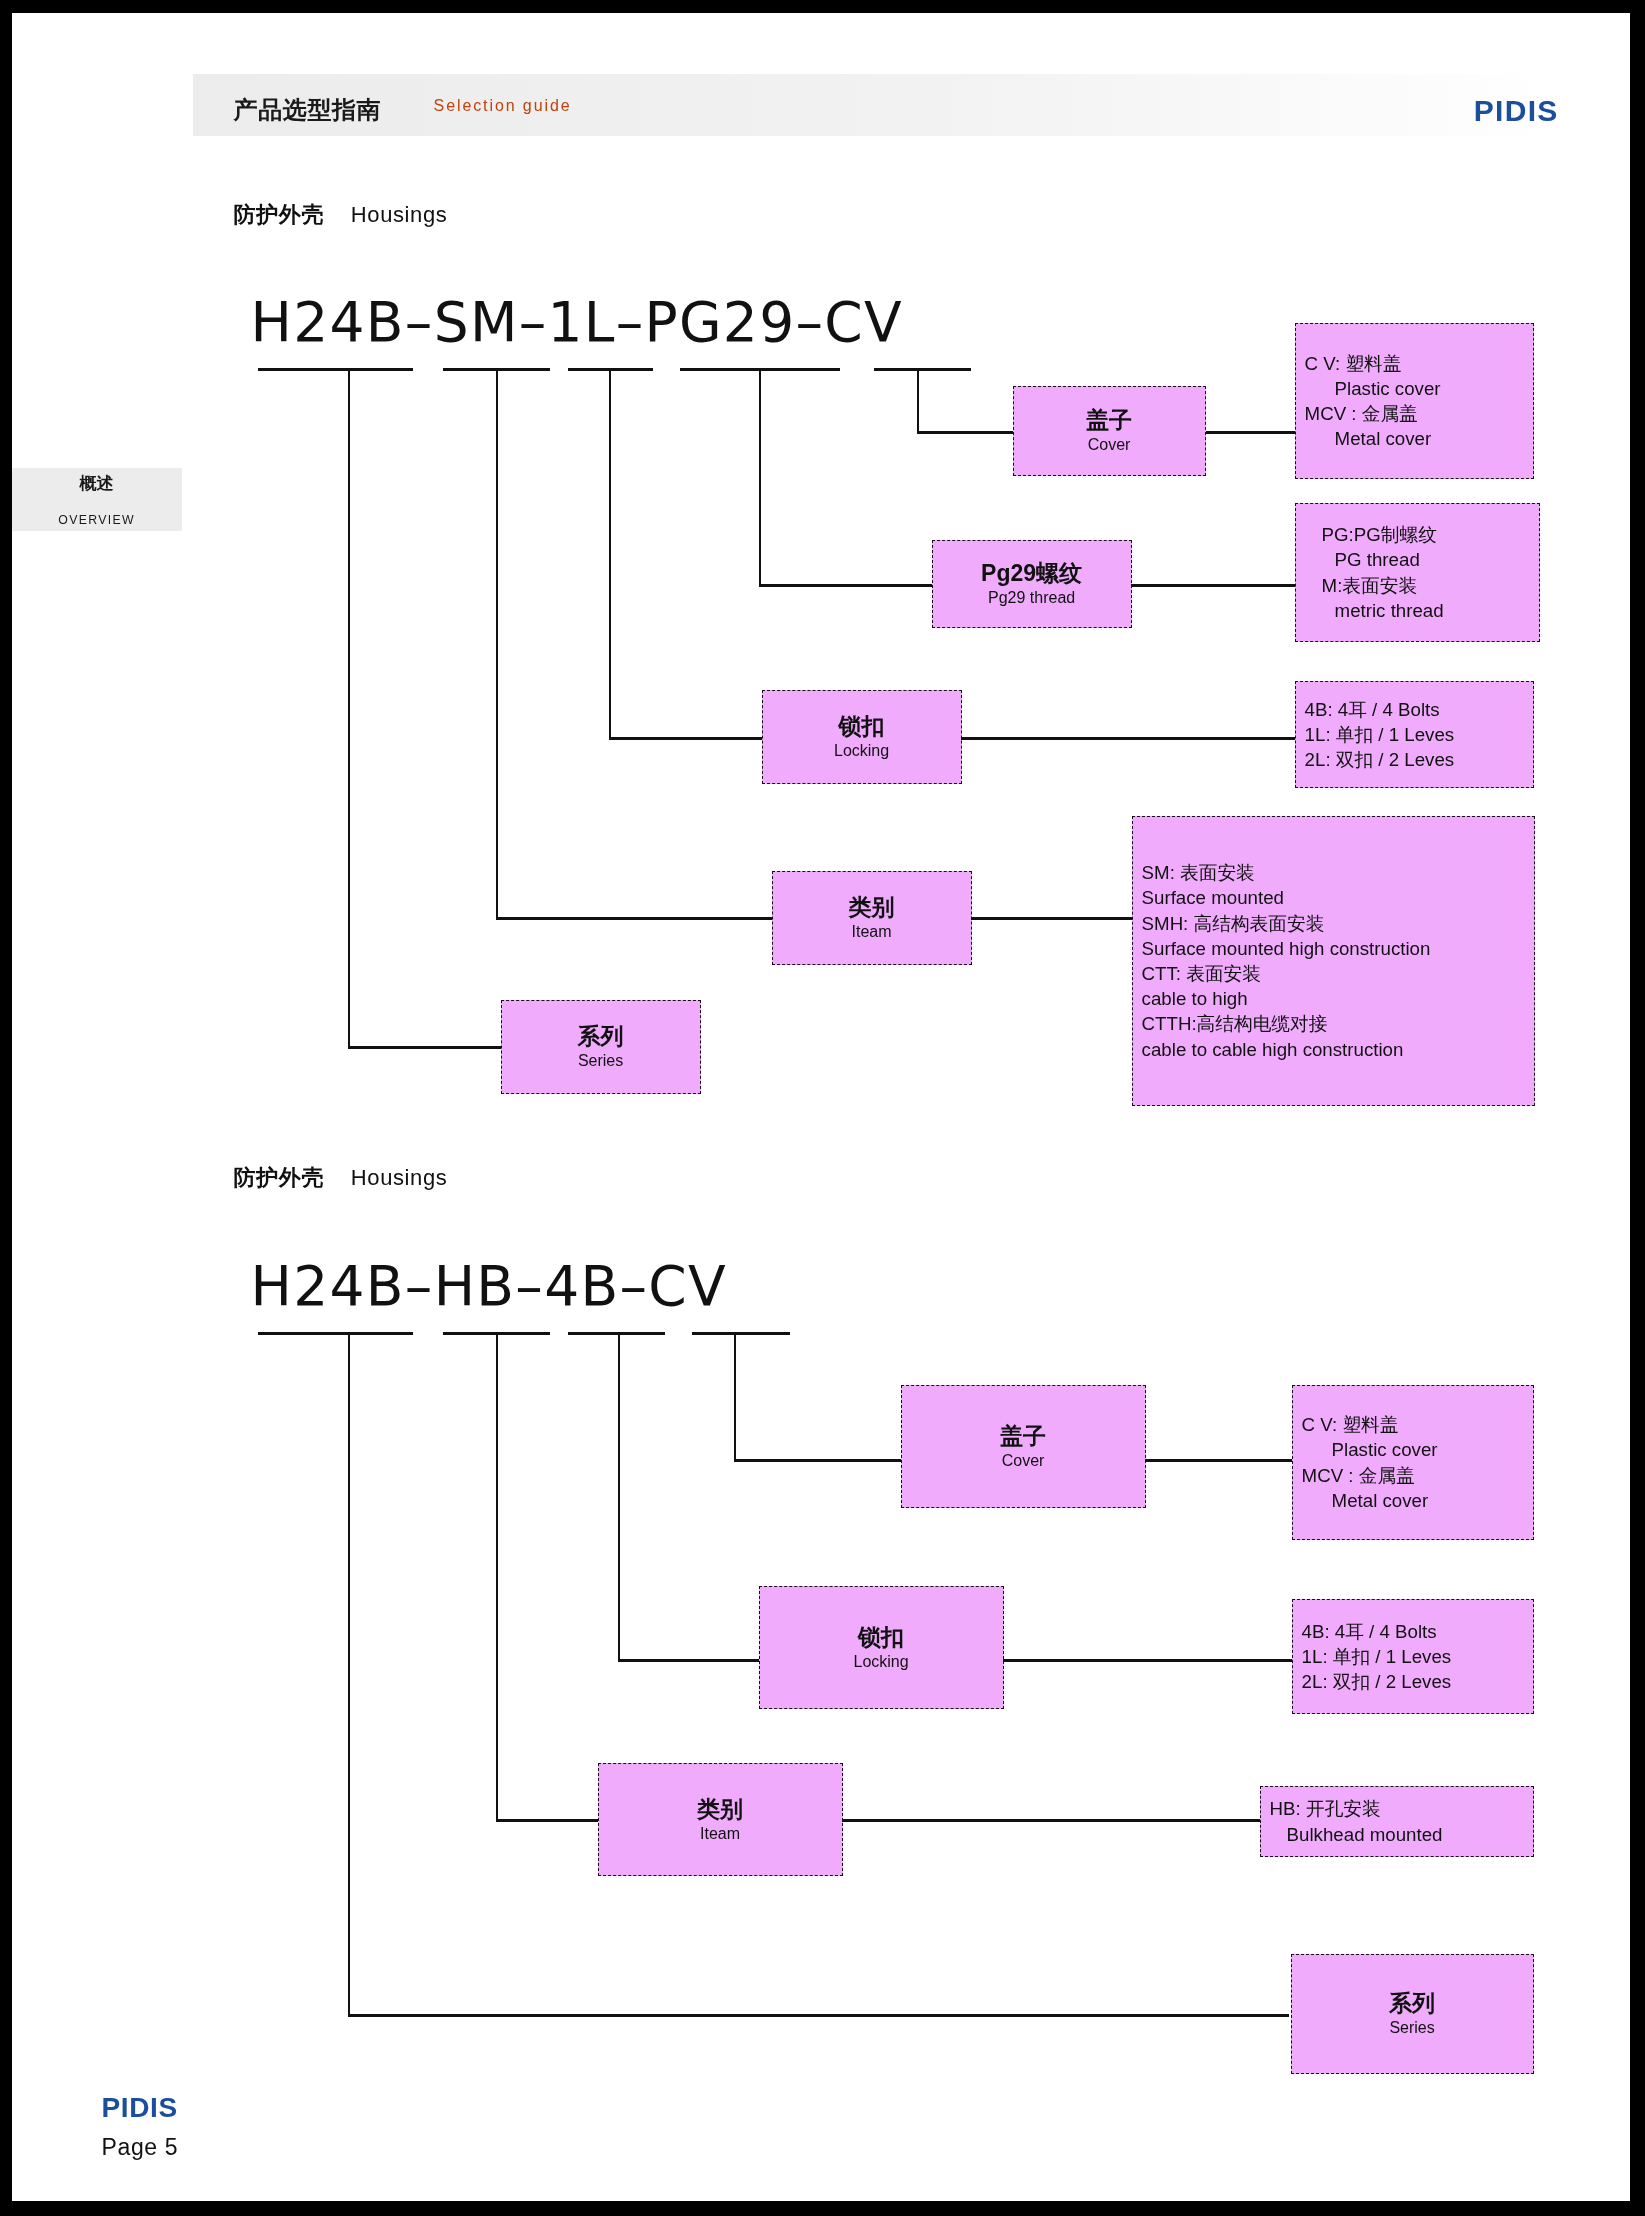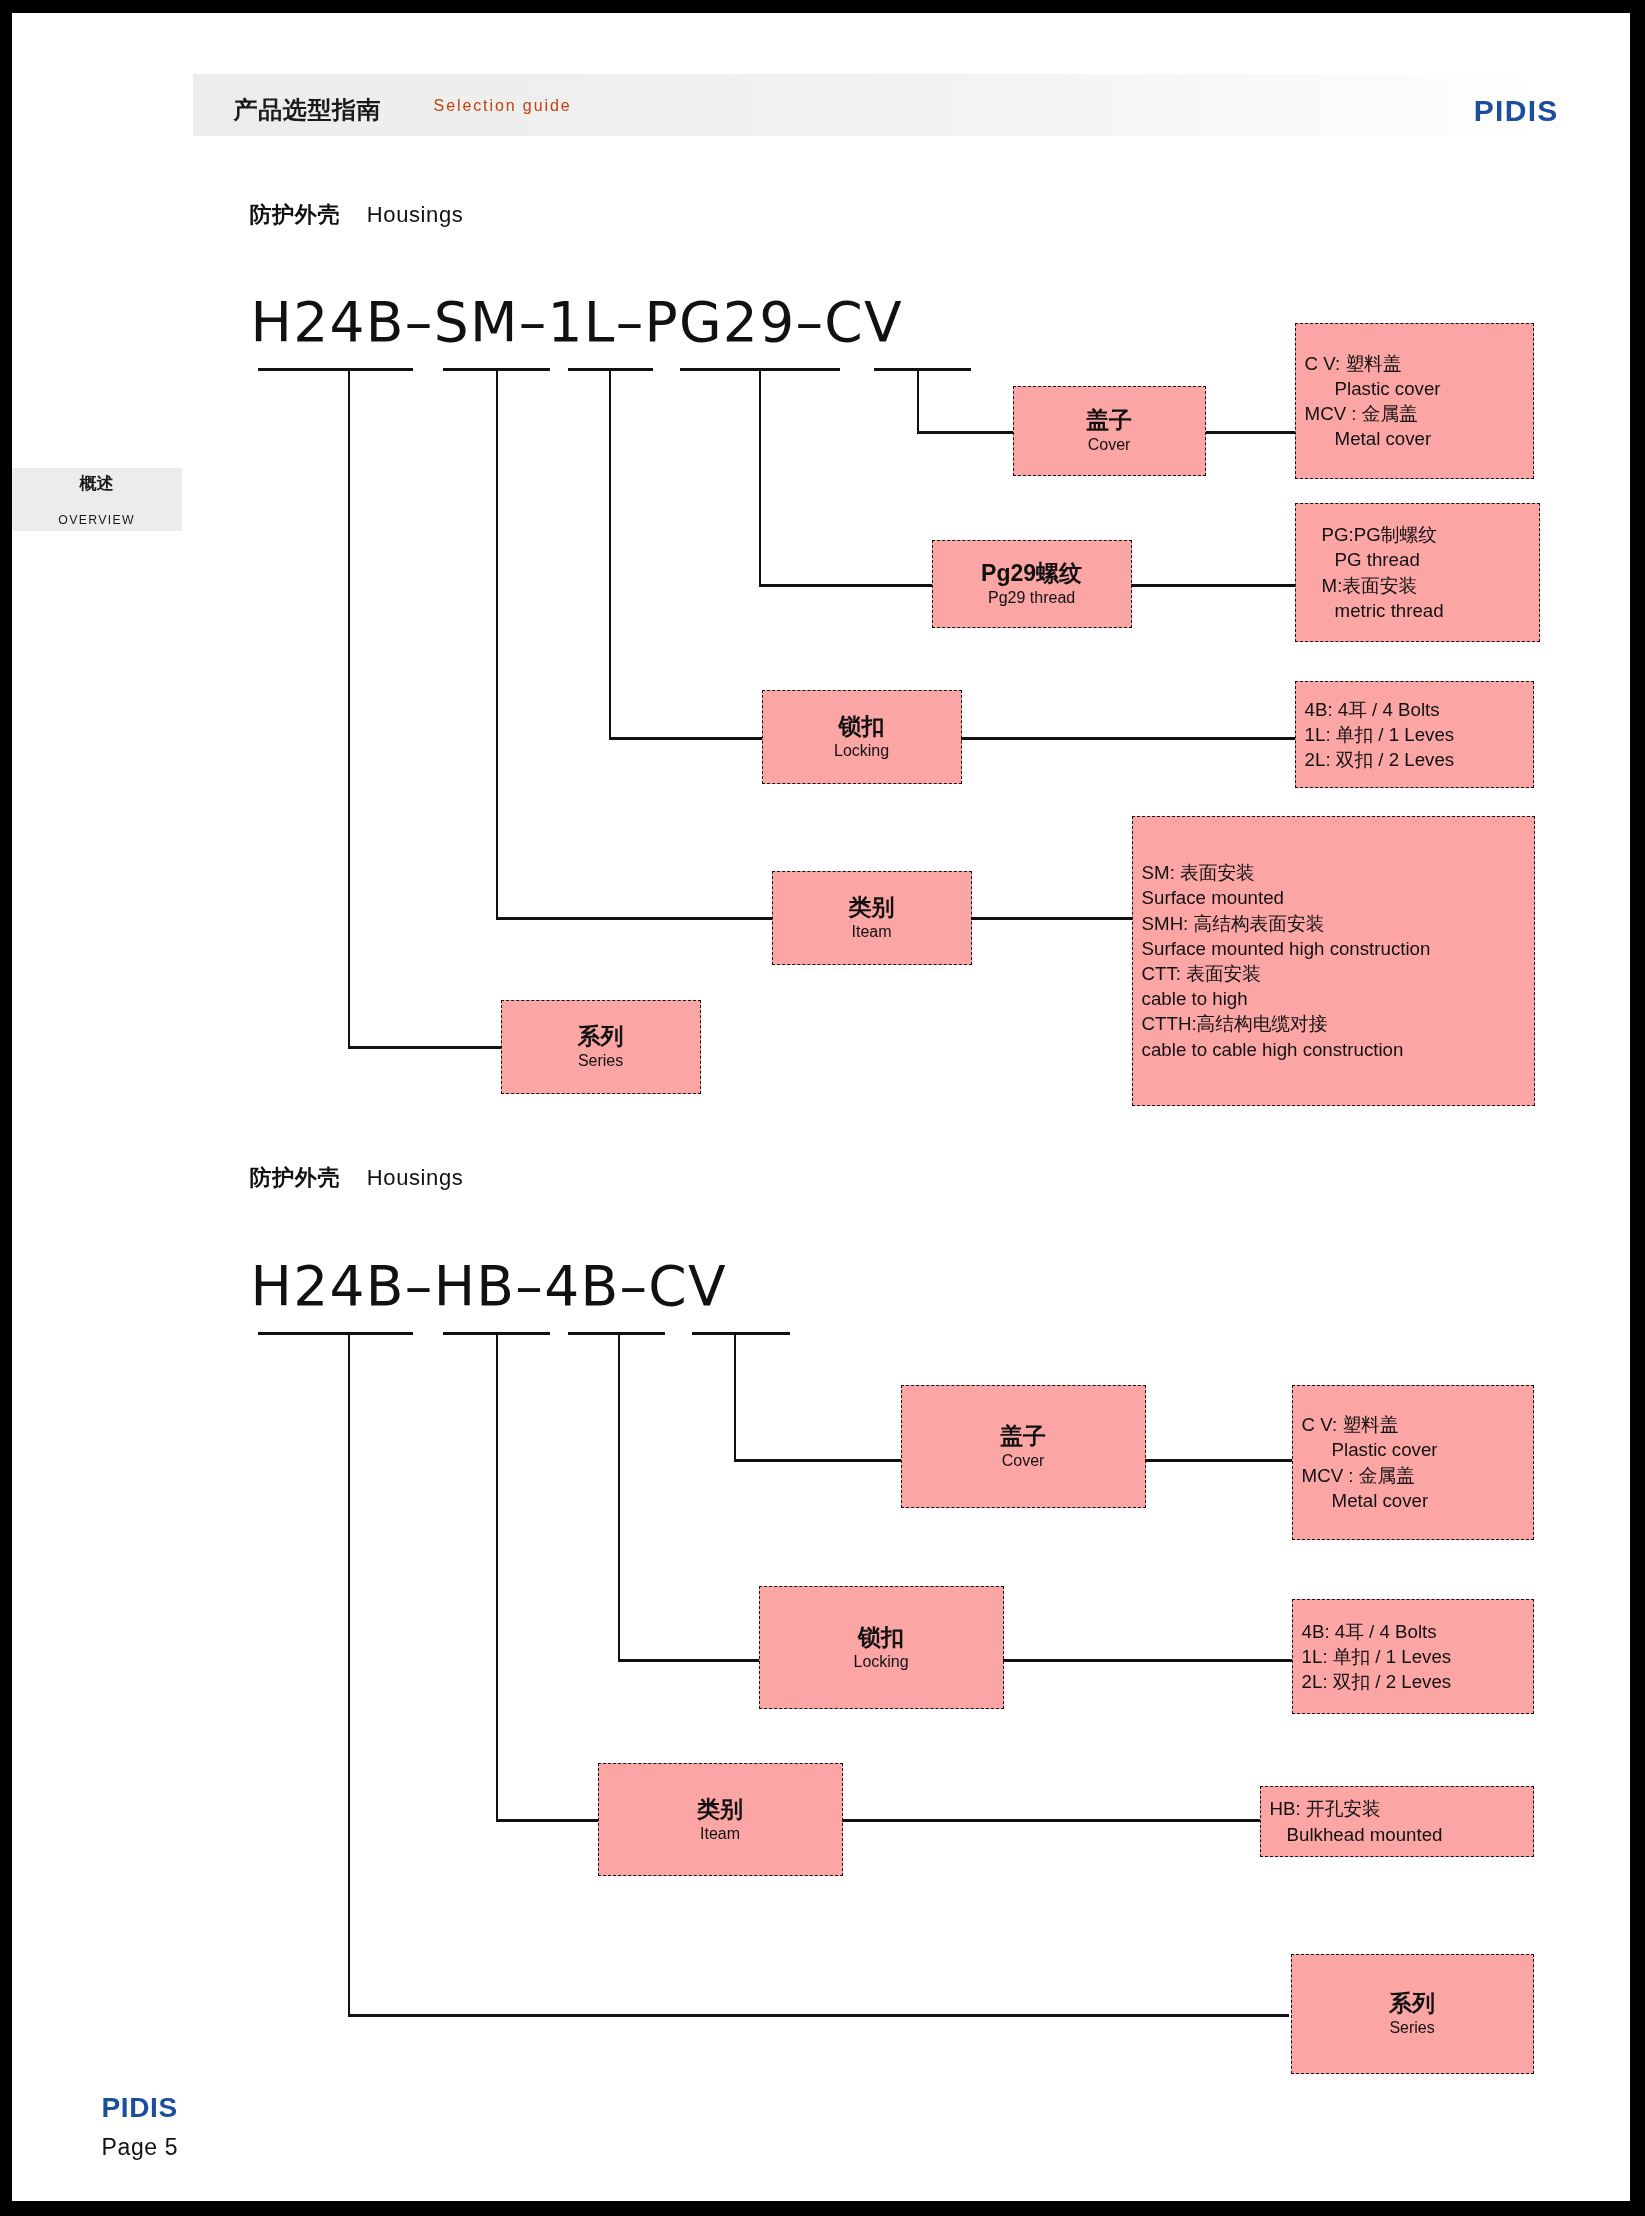--- a/index.html
+++ b/index.html
@@ -75,21 +75,20 @@
   .overview-tab .cn { font-size: 17px; color: #1a1a1a; font-weight: bold; }
   .overview-tab .en { font-size: 12.3px; color: #1a1a1a; letter-spacing: 1.3px; margin-top: 18px; }
 
   
   .section-title {
     position: absolute;
     font-size: 22px;
     color: #111;
     font-weight: bold;
     letter-spacing: 0.6px;
-    margin-left: 16px;
   }
   .section-title .en { font-weight: normal; }
 
   
   .code {
     position: absolute;
     font-size: 55px;
     color: #111;
     letter-spacing: 1.3px;
     white-space: nowrap;
@@ -102,21 +101,21 @@
 
   
   .dbox {
     position: absolute;
     border: 1.9px dashed #111;
     box-sizing: border-box;
     display: flex;
     flex-direction: column;
     align-items: center;
     justify-content: center;
-    background: #fca5a5;
+    background: #f0abfc;
   }
   .dbox .cn { font-size: 23px; color: #111; font-weight: bold; line-height: 1.15; }
   .dbox .en { font-size: 16px; color: #111; line-height: 1.15; margin-top: 2.6px; }
 
   .dbox.left-al {
     align-items: flex-start;
     justify-content: center;
     padding: 5.2px 9px;
   }
   .dbox.left-al .ln {

